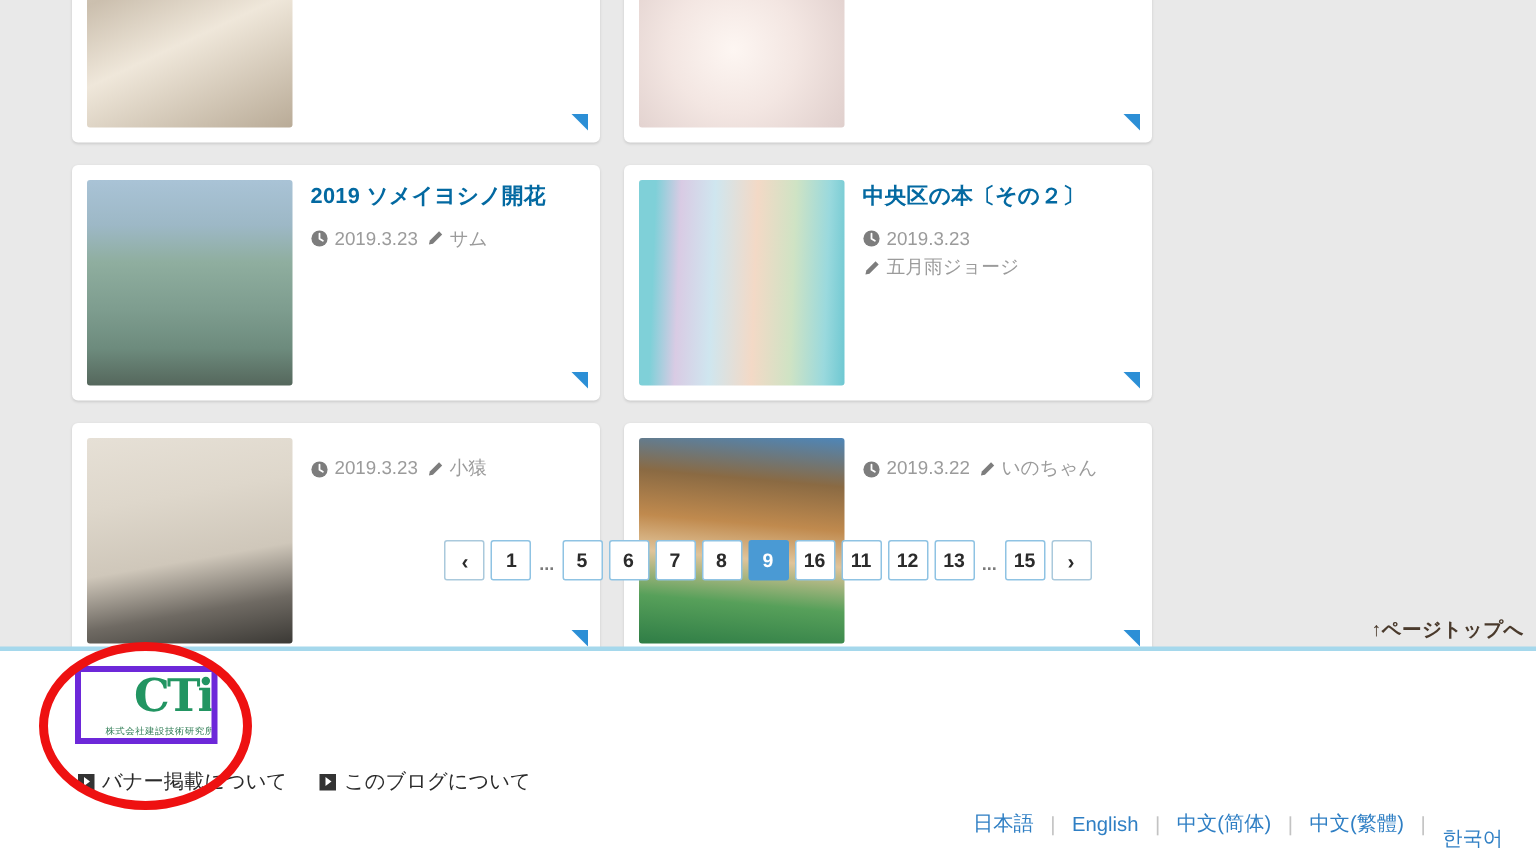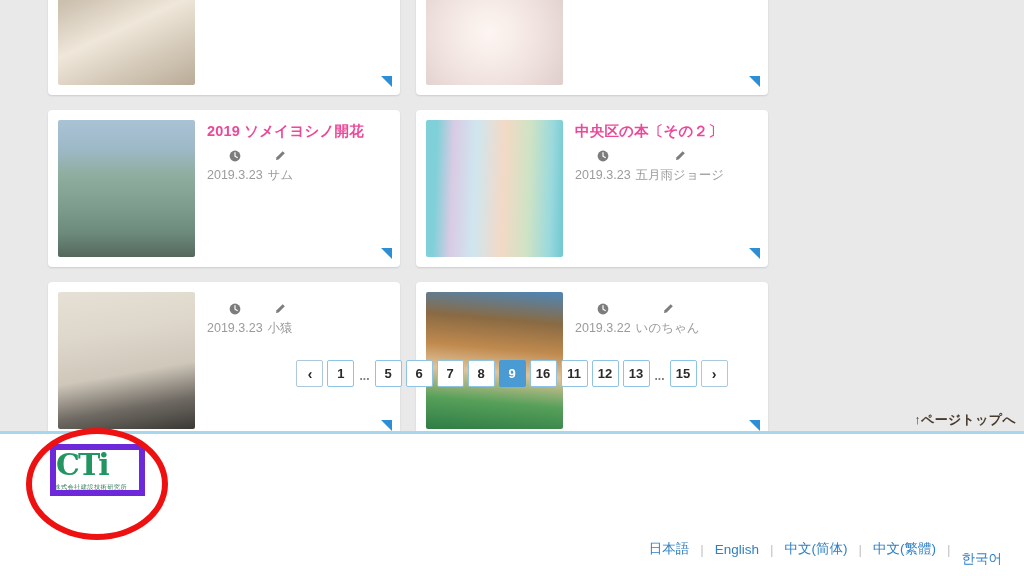--- a/index.html
+++ b/index.html
@@ -38,36 +38,36 @@
     overflow: hidden;
   }
   .card-body {
     flex: 1 1 auto;
     padding: 2px 4px 0 12px;
     min-width: 0;
   }
   .card-title {
     font-size: 14.5px;
     font-weight: bold;
-    color: #ec4899;
+    color: #0369a1;
     line-height: 1.28;
     letter-spacing: .2px;
     word-break: break-word;
   }
   .card-meta {
     margin-top: 9px;
     font-size: 12.5px;
     color: #9b9b9b;
     line-height: 1.55;
     display: flex;
     flex-wrap: wrap;
     align-items: center;
     gap: 0 5px;
   }
-  .meta-part { display: inline-flex; align-items: center; gap: 4px; white-space: nowrap; flex-direction: column; }
+  .meta-part { display: inline-flex; align-items: center; gap: 4px; white-space: nowrap; }
   .ico { display: inline-block; flex: 0 0 auto; line-height: 0; }
   .ico svg { display: block; }
   .corner {
     position: absolute;
     right: 8px; bottom: 8px;
     width: 0; height: 0;
     border-style: solid;
     border-width: 0 11px 11px 0;
     border-color: transparent #2c8fd6 transparent transparent;
   }
@@ -124,23 +124,23 @@
   .footer {
     position: absolute;
     left: 0; right: 0; top: 434px; bottom: 0;
     background: #ffffff;
   }
   .logo-box {
     position: absolute;
     left: 50px; top: 10px;
     width: 95px; height: 52px;
     background: #fff;
-    border: 6px solid #6d28d9;
+    border: 4px solid #6d28d9;
     display: flex; flex-direction: column;
-    align-items: flex-start; justify-content: center;
+    align-items: flex-end; justify-content: center;
     cursor: pointer;
     overflow: hidden;
   }
   .logo-mark {
     font-family: "DejaVu Serif", "Liberation Serif", serif;
     font-weight: bold;
     font-size: 30px;
     line-height: 1;
     color: #229562;
     letter-spacing: -2px;
@@ -364,20 +364,34 @@
   <div class="pagetop">↑ページトップへ</div>
 
   <div class="divider"></div>
   <div class="footer">
 
     <div class="logo-box">
       <span class="logo-mark">CTi</span>
       <span class="logo-sub">株式会社建設技術研究所</span>
     </div>
 
+    <div class="footer-links">
+      <span class="flink">
+        <span class="flink-bullet">
+            <i></i>
+          </span>
+        <span>バナー掲載について</span>
+      </span>
+      <span class="flink">
+        <span class="flink-bullet">
+            <i></i>
+          </span>
+        <span>このブログについて</span>
+      </span>
+    </div>
 
     <div class="langs" id="langs">
         <span class="lang">日本語</span>
         <span class="lang-sep">|</span>
         <span class="lang">English</span>
         <span class="lang-sep">|</span>
         <span class="lang">中文(简体)</span>
         <span class="lang-sep">|</span>
         <span class="lang">中文(繁體)</span>
         <span class="lang-sep">|</span>

